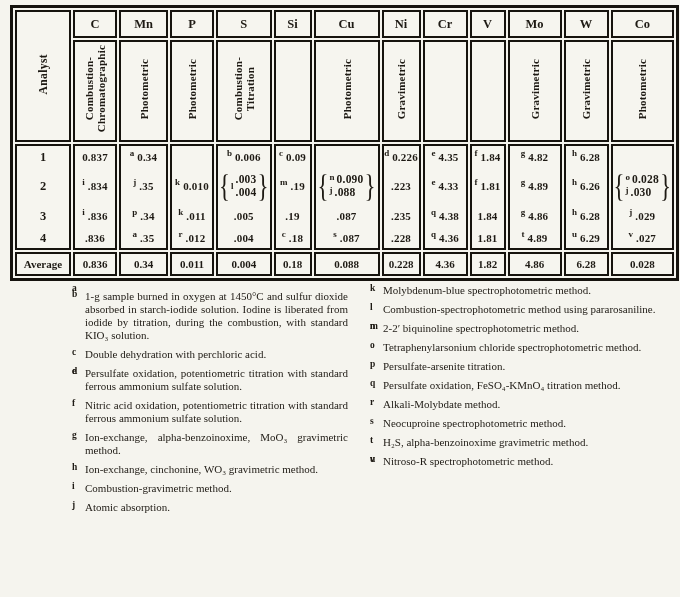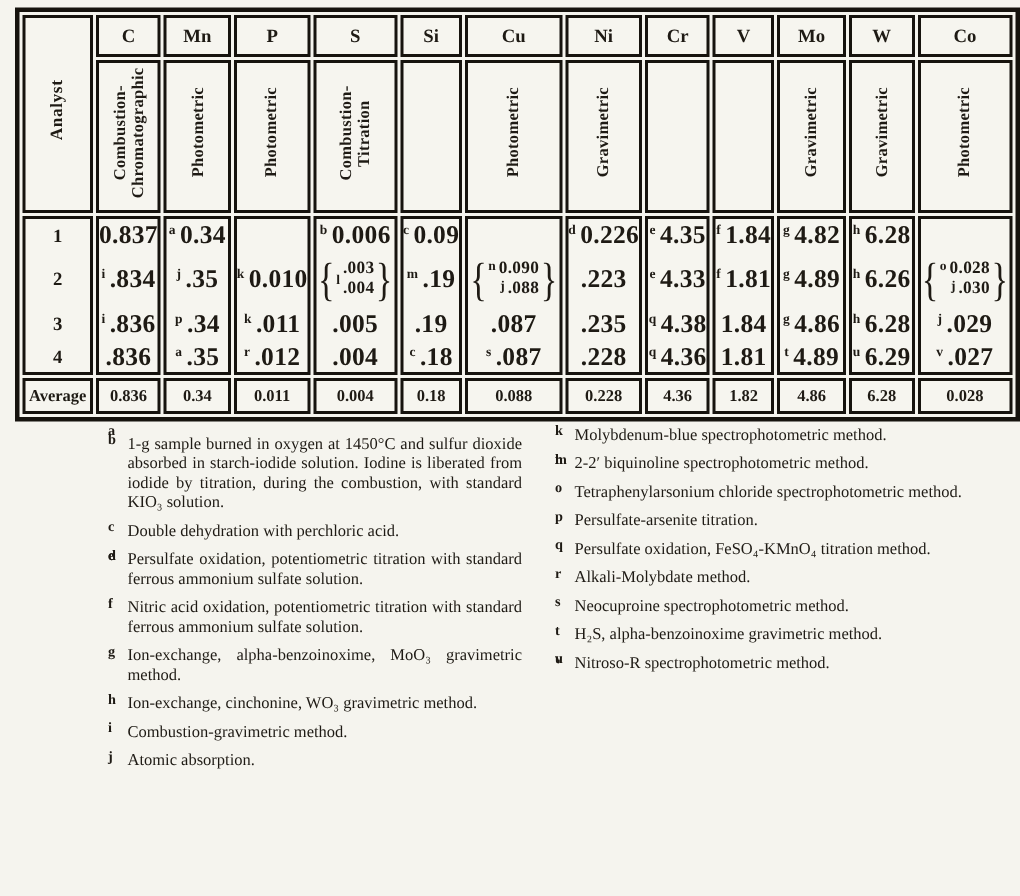--- a/index.html
+++ b/index.html
@@ -22,26 +22,26 @@
   td.mcell{height:102px;}
   .vtext{
     writing-mode:vertical-rl;transform:rotate(180deg);
     white-space:pre-line;display:inline-block;
     font-size:11px;font-weight:bold;line-height:12px;letter-spacing:.2px;
   }
   td.analystcell .vtext{font-size:11.5px;letter-spacing:.4px;}
   td.datacell,td.numcell{height:104px;vertical-align:top;padding-top:2px;}
   .cl{display:flex;align-items:center;justify-content:center;}
   .l0{height:22px}.l1{height:36px}.l2{height:24px}.l3{height:20px}
-  .val{font-weight:bold;font-size:17px;letter-spacing:.2px;}
+  .val{font-weight:bold;font-size:11px;letter-spacing:.2px;}
   .anum{font-weight:bold;font-size:12.5px;}
   .sup{font-size:9px;font-weight:bold;position:relative;top:-4px;margin-right:3px;}
   .lsup{top:0;margin-right:2px;align-self:center;}
   .stack{display:flex;flex-direction:column;line-height:13px;}
-  .srow{display:flex;align-items:center;justify-content:flex-end;}
+  .srow{display:flex;align-items:center;justify-content:flex-start;}
   .srow .val{font-size:11.5px;}
   .srow .sup{top:-2px;margin-right:2px;}
   .brace{font-size:23px;font-weight:normal;transform:scaleY(1.35);line-height:1;margin:0 1px;}
   td.avglabel,td.avg{height:24px;font-weight:bold;font-size:11px;}
   
   #fnotes{position:absolute;top:284px;left:72px;display:flex;}
   .fncol{font-size:11px;line-height:13px;text-align:justify;}
   #fncol-left{width:276px;margin-right:22px;}
   #fncol-right{width:300px;}
   .fn{position:relative;padding-left:13px;margin-bottom:6px;}
@@ -357,21 +357,21 @@
       <div class="fn"><span class="fnl">d</span></div>
       <div class="fn"><span class="fnl">e</span><span class="fnt">Persulfate oxidation, potentiometric titration with standard ferrous ammonium sulfate solution.</span></div>
       <div class="fn"><span class="fnl">f</span><span class="fnt">Nitric acid oxidation, potentiometric titration with standard ferrous ammonium sulfate solution.</span></div>
       <div class="fn"><span class="fnl">g</span><span class="fnt">Ion-exchange, alpha-benzoinoxime, MoO₃ gravimetric method.</span></div>
       <div class="fn"><span class="fnl">h</span><span class="fnt">Ion-exchange, cinchonine, WO₃ gravimetric method.</span></div>
       <div class="fn"><span class="fnl">i</span><span class="fnt">Combustion-gravimetric method.</span></div>
       <div class="fn"><span class="fnl">j</span><span class="fnt">Atomic absorption.</span></div>
     </div>
   <div class="fncol" id="fncol-right">
       <div class="fn"><span class="fnl">k</span><span class="fnt">Molybdenum-blue spectrophotometric method.</span></div>
-      <div class="fn"><span class="fnl">l</span></div>
+      <div class="fn"><span class="fnl">l</span><span class="fnt">Combustion-spectrophotometric method using pararosaniline.</span></div>
       <div class="fn"><span class="fnl">m</span></div>
       <div class="fn"><span class="fnl">n</span><span class="fnt">2-2′ biquinoline spectrophotometric method.</span></div>
       <div class="fn"><span class="fnl">o</span><span class="fnt">Tetraphenylarsonium chloride spectrophotometric method.</span></div>
       <div class="fn"><span class="fnl">p</span><span class="fnt">Persulfate-arsenite titration.</span></div>
       <div class="fn"><span class="fnl">q</span><span class="fnt">Persulfate oxidation, FeSO₄-KMnO₄ titration method.</span></div>
       <div class="fn"><span class="fnl">r</span><span class="fnt">Alkali-Molybdate method.</span></div>
       <div class="fn"><span class="fnl">s</span><span class="fnt">Neocuproine spectrophotometric method.</span></div>
       <div class="fn"><span class="fnl">t</span><span class="fnt">H₂S, alpha-benzoinoxime gravimetric method.</span></div>
       <div class="fn"><span class="fnl">u</span></div>
       <div class="fn"><span class="fnl">v</span><span class="fnt">Nitroso-R spectrophotometric method.</span></div>

